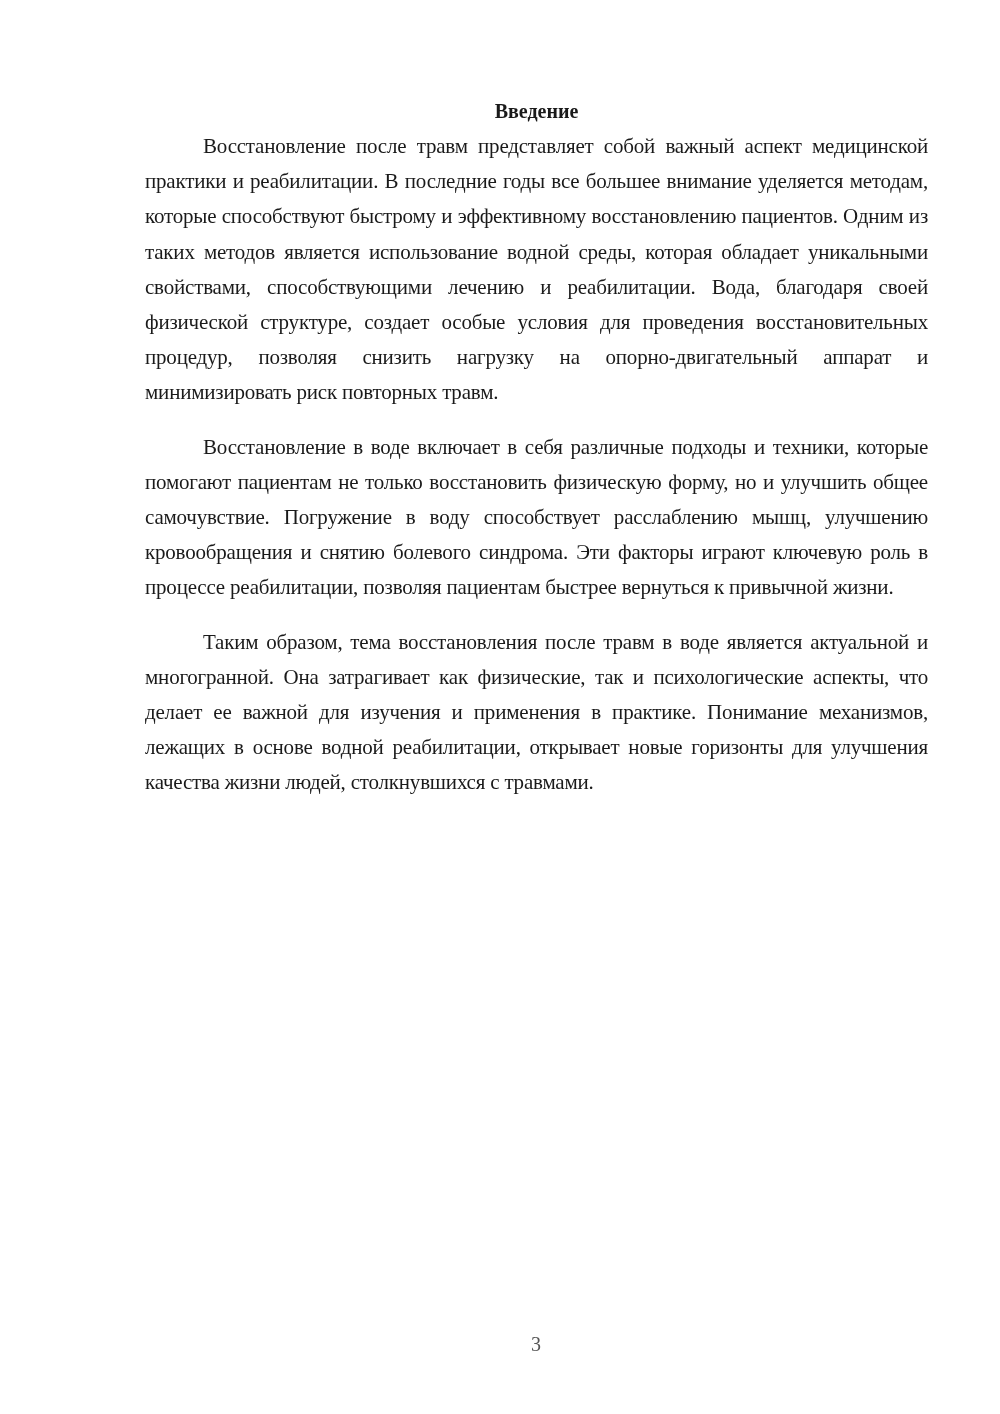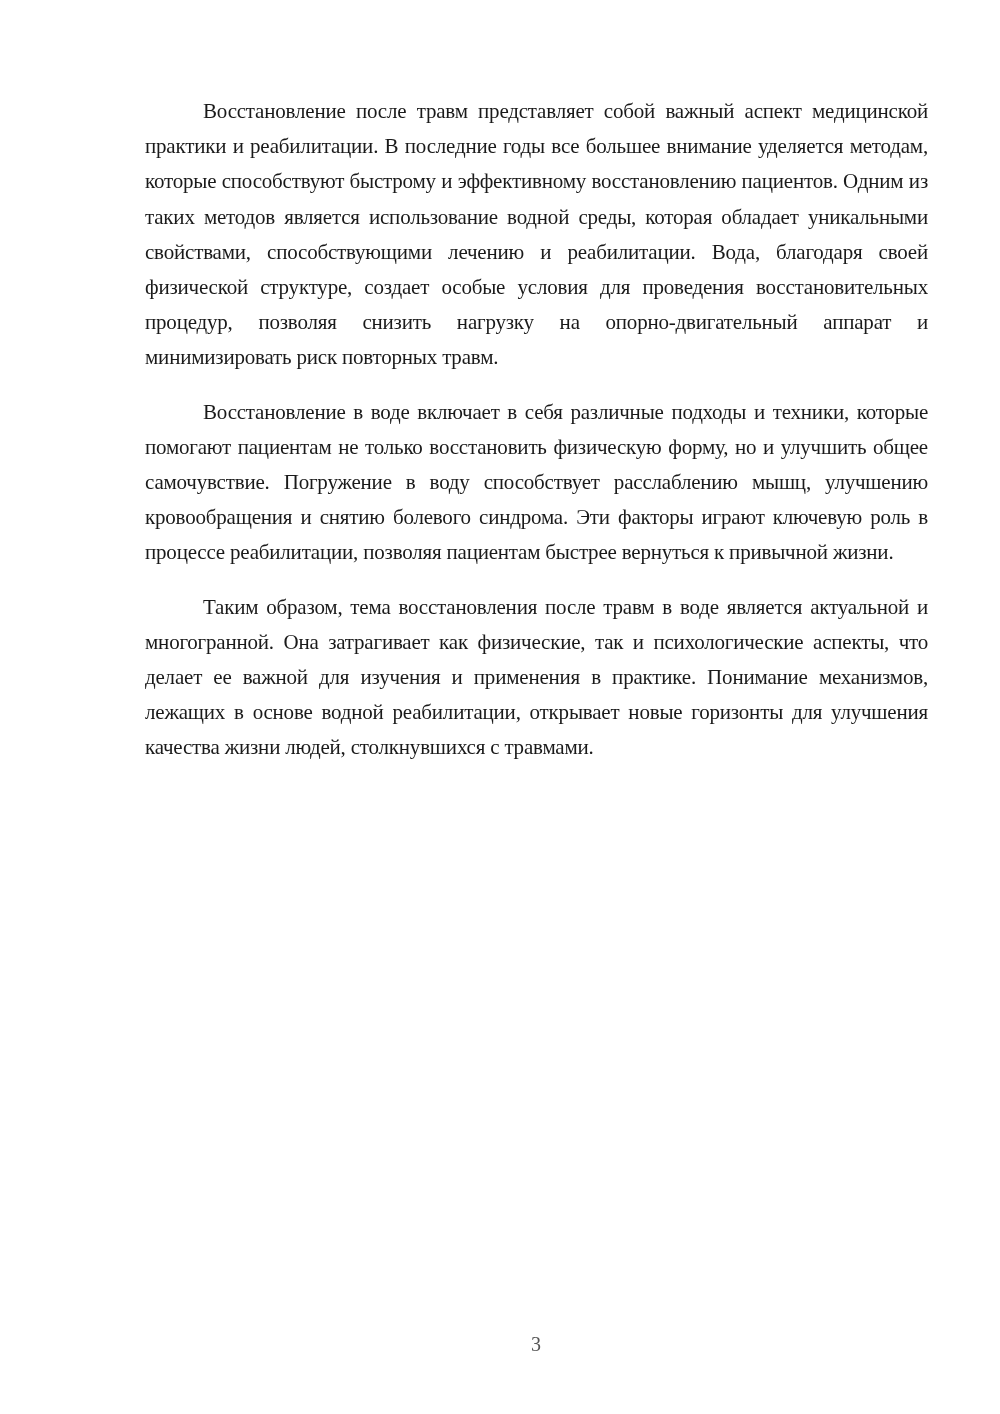--- a/index.html
+++ b/index.html
@@ -61,18 +61,19 @@
       color: #555555;
       padding-left: 72px;
       box-sizing: border-box;
     }
   </style>
 </head>
 <body>
 
 <div class="page">
   <div class="content">
+    <h1 class="title">Введение</h1>
     <p class="para p1">Восстановление после травм представляет собой важный аспект медицинской практики и реабилитации. В последние годы все большее внимание уделяется методам, которые способствуют быстрому и эффективному восстановлению пациентов. Одним из таких методов является использование водной среды, которая обладает уникальными свойствами, способствующими лечению и реабилитации. Вода, благодаря своей физической структуре, создает особые условия для проведения восстановительных процедур, позволяя снизить нагрузку на опорно-двигательный аппарат и минимизировать риск повторных травм.</p>
     <p class="para">Восстановление в воде включает в себя различные подходы и техники, которые помогают пациентам не только восстановить физическую форму, но и улучшить общее самочувствие. Погружение в воду способствует расслаблению мышц, улучшению кровообращения и снятию болевого синдрома. Эти факторы играют ключевую роль в процессе реабилитации, позволяя пациентам быстрее вернуться к привычной жизни.</p>
     <p class="para">Таким образом, тема восстановления после травм в воде является актуальной и многогранной. Она затрагивает как физические, так и психологические аспекты, что делает ее важной для изучения и применения в практике. Понимание механизмов, лежащих в основе водной реабилитации, открывает новые горизонты для улучшения качества жизни людей, столкнувшихся с травмами.</p>
   </div>
   <div class="page-number">3</div>
 </div>
 
 </body></html>

